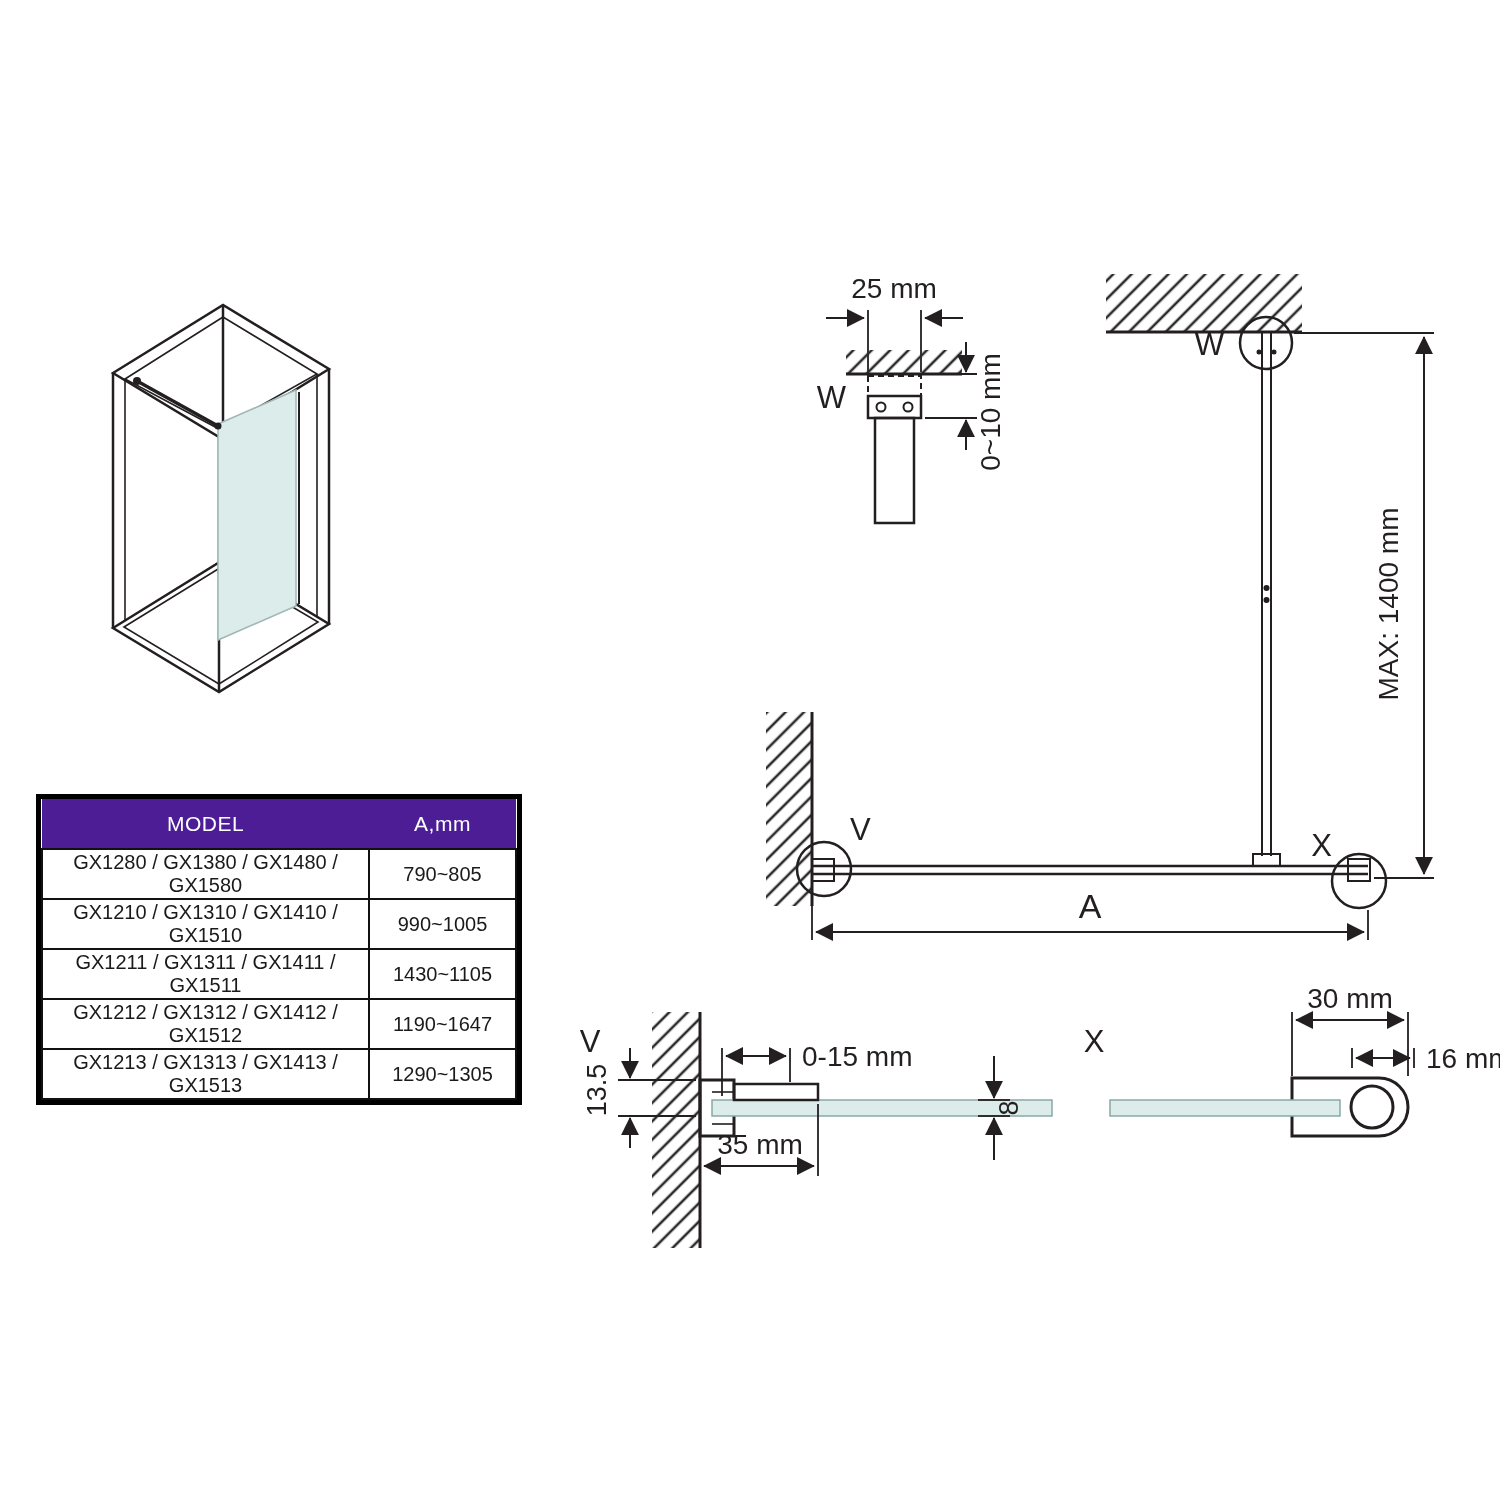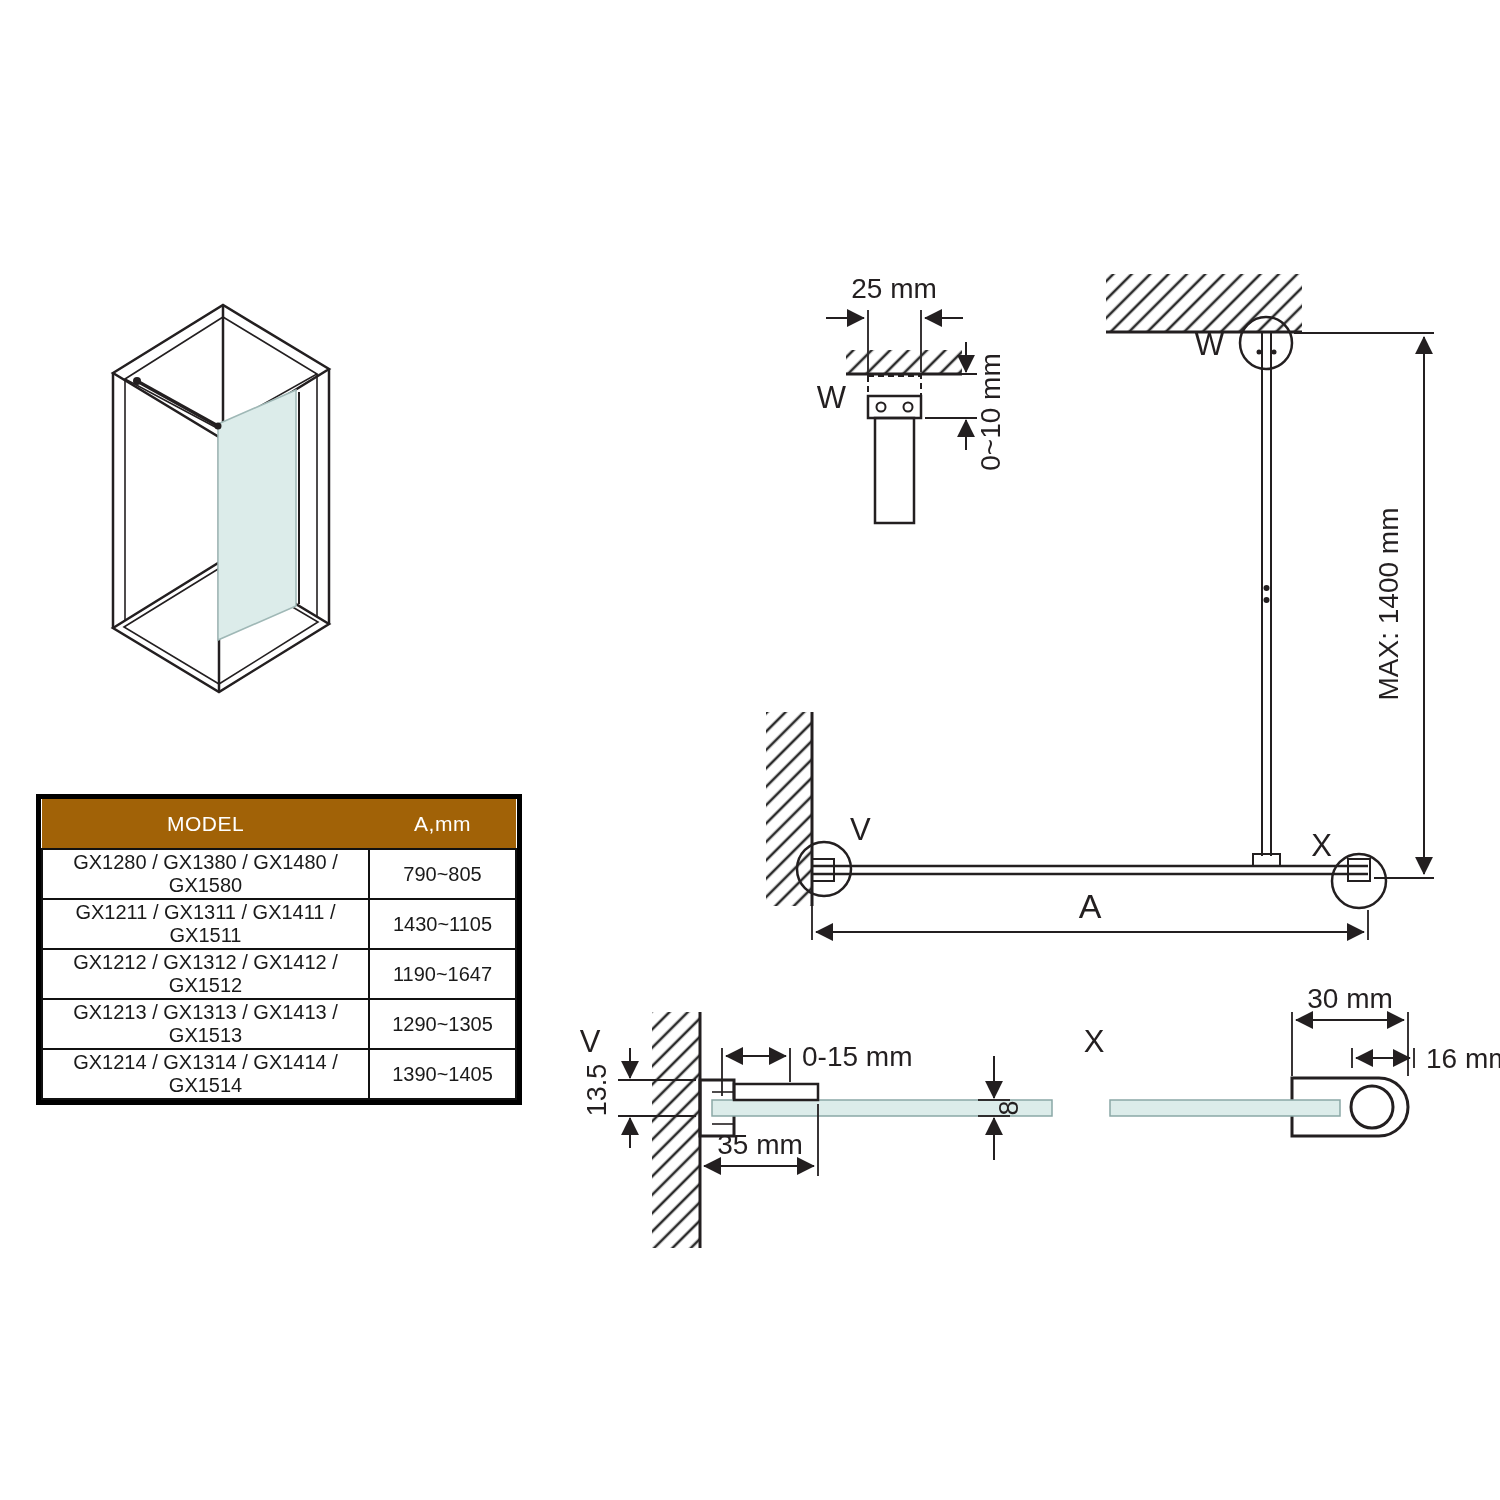--- a/index.html
+++ b/index.html
@@ -10,21 +10,21 @@
   .smdim{font-size:27px;}
   .biglabel{font-size:31px;}
   .alabel{font-size:34px;}
   .ln{stroke:#231f20;stroke-width:2.5;fill:none;}
   .ln3{stroke:#231f20;stroke-width:3;fill:none;}
   .thin{stroke:#231f20;stroke-width:1.6;fill:none;}
   .wit{stroke:#231f20;stroke-width:1.8;fill:none;}
   .dim{stroke:#231f20;stroke-width:2;fill:none;}
   .spec-table{position:absolute;left:36px;top:794px;width:486px;border:5px solid #000;background:#fff;box-sizing:border-box;}
   .spec-table table{width:100%;border-collapse:collapse;}
-  .spec-table thead th{background:#a16207;color:#fff;font-size:21px;font-weight:400;height:47px;border:0;letter-spacing:.5px;}
+  .spec-table thead th{background:#4c1d95;color:#fff;font-size:21px;font-weight:400;height:47px;border:0;letter-spacing:.5px;}
   .spec-table tbody td{border:2px solid #111;text-align:center;font-size:20px;height:44px;color:#1a1a1a;}
   .spec-table td.model{width:69%;}
 </style>
 </head>
 <body>
 
 <svg class="canvas" viewBox="0 0 1500 1500" xmlns="http://www.w3.org/2000/svg">
   <defs>
     <marker id="arr" viewBox="0 0 10 10" refX="9.5" refY="5" markerWidth="9" markerHeight="9" orient="auto-start-reverse">
       <path d="M0,0 L10,5 L0,10 Z" fill="#231f20"></path>
@@ -170,30 +170,30 @@
         <th class="model">MODEL</th>
         <th>A,mm</th>
       </tr>
     </thead>
     <tbody>
       <tr>
         <td class="model">GX1280 / GX1380 / GX1480 / GX1580</td>
         <td>790~805</td>
       </tr>
       <tr>
+        <td class="model">GX1210 / GX1310 / GX1410 / GX1510</td>
+        <td>990~1005</td>
+      </tr>
+      <tr>
         <td class="model">GX1211 / GX1311 / GX1411 / GX1511</td>
         <td>1430~1105</td>
       </tr>
       <tr>
         <td class="model">GX1212 / GX1312 / GX1412 / GX1512</td>
         <td>1190~1647</td>
       </tr>
       <tr>
         <td class="model">GX1213 / GX1313 / GX1413 / GX1513</td>
         <td>1290~1305</td>
       </tr>
-      <tr>
-        <td class="model">GX1214 / GX1314 / GX1414 / GX1514</td>
-        <td>1390~1405</td>
-      </tr>
     </tbody>
   </table>
 </div>
 
 </body></html>

